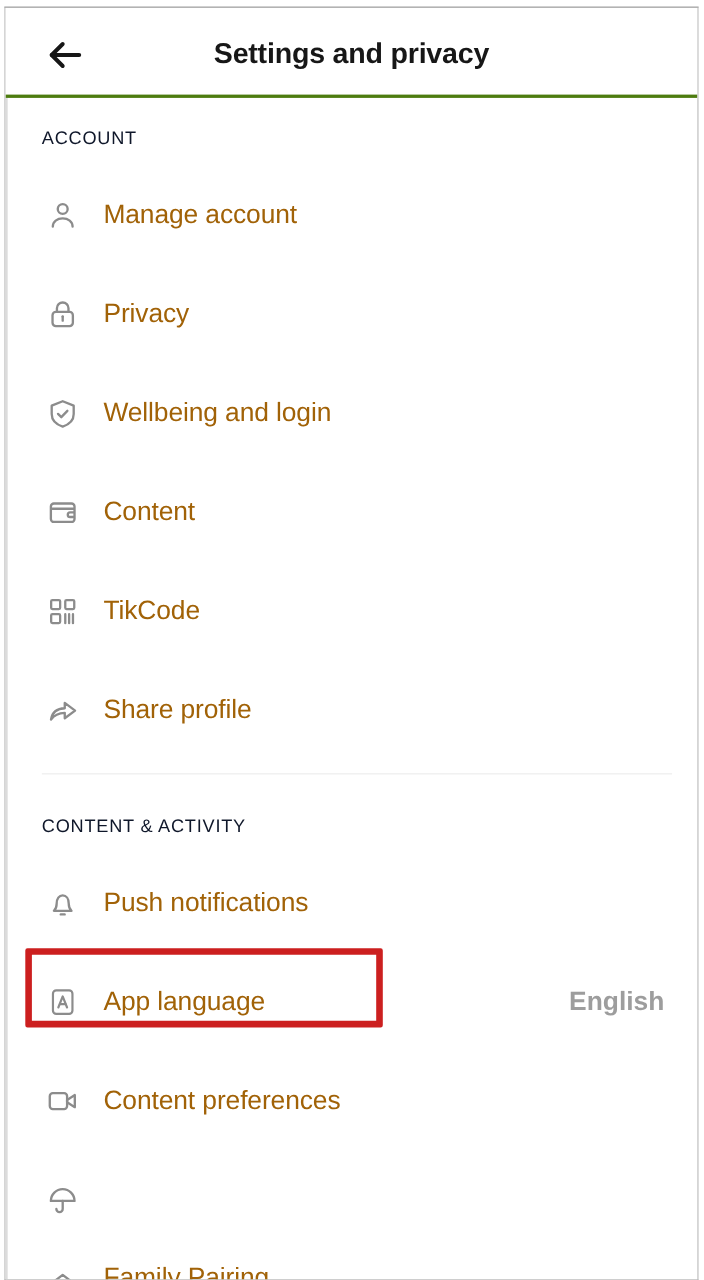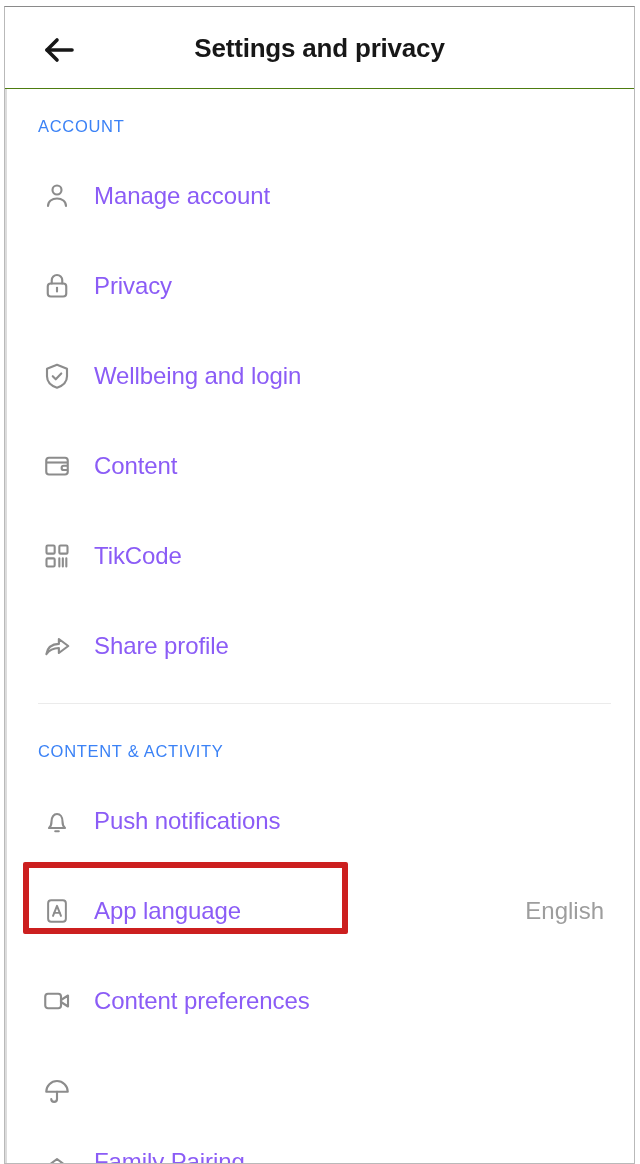--- a/index.html
+++ b/index.html
@@ -21,62 +21,62 @@
   }
   
   #frame::before{
     content:""; position:absolute; left:0; top:0; width:2px; height:100%;
     background:#d8d8d8; opacity:.9;
   }
 
   
   .header{
     position:relative; height:82px; width:100%;
-    background:#ffffff; border-bottom:1px solid #4d7c0f;
+    background:#ffffff; border-bottom:3px solid #4d7c0f;
   }
   .back-btn{
     position:absolute; left:26px; top:22px;
     width:56px; height:42px;
     display:flex; align-items:center; justify-content:center;
     cursor:pointer; background:transparent; border:none;
   }
   .back-btn svg{ display:block; }
   .header-title{
     position:absolute; left:0; top:0; width:100%; height:82px;
     display:flex; align-items:center; justify-content:center;
     font-size:26px; font-weight:700; color:#171717;
     letter-spacing:-0.2px;
   }
 
   
   .section-label{
-    font-size:16.5px; color:#3b82f6; letter-spacing:.7px;
+    font-size:16.5px; color:#0f172a; letter-spacing:.7px;
     padding:28px 0 0 33px; height:62px; font-weight:400;
   }
 
   .row{
     position:relative;
     display:flex; align-items:center;
     height:90px; padding-left:33px; padding-right:30px;
     cursor:pointer; background:transparent;
   }
   .row .ico{
     width:38px; min-width:38px; height:38px;
     display:flex; align-items:center; justify-content:center;
     color:#8c8c8c;
   }
   .row .ico svg{ display:block; }
   .row .label{
     margin-left:18px;
-    font-size:24px; color:#8b5cf6; font-weight:400;
+    font-size:24px; color:#a16207; font-weight:400;
     letter-spacing:-0.1px; white-space:nowrap;
   }
   .row .value{
     margin-left:auto;
-    font-size:24px; color:#9d9d9d; font-weight:400;
+    font-size:24px; color:#9d9d9d; font-weight:700;
     white-space:nowrap;
   }
 
   .divider{
     height:1px; background:#ebebeb;
     margin:12px 23px 10px 33px;
   }
 
   
   .highlight-box{

